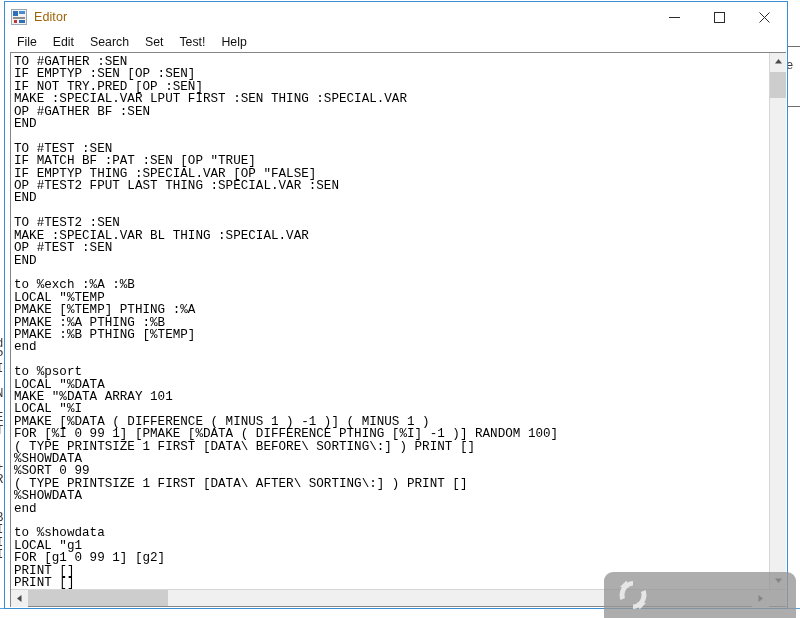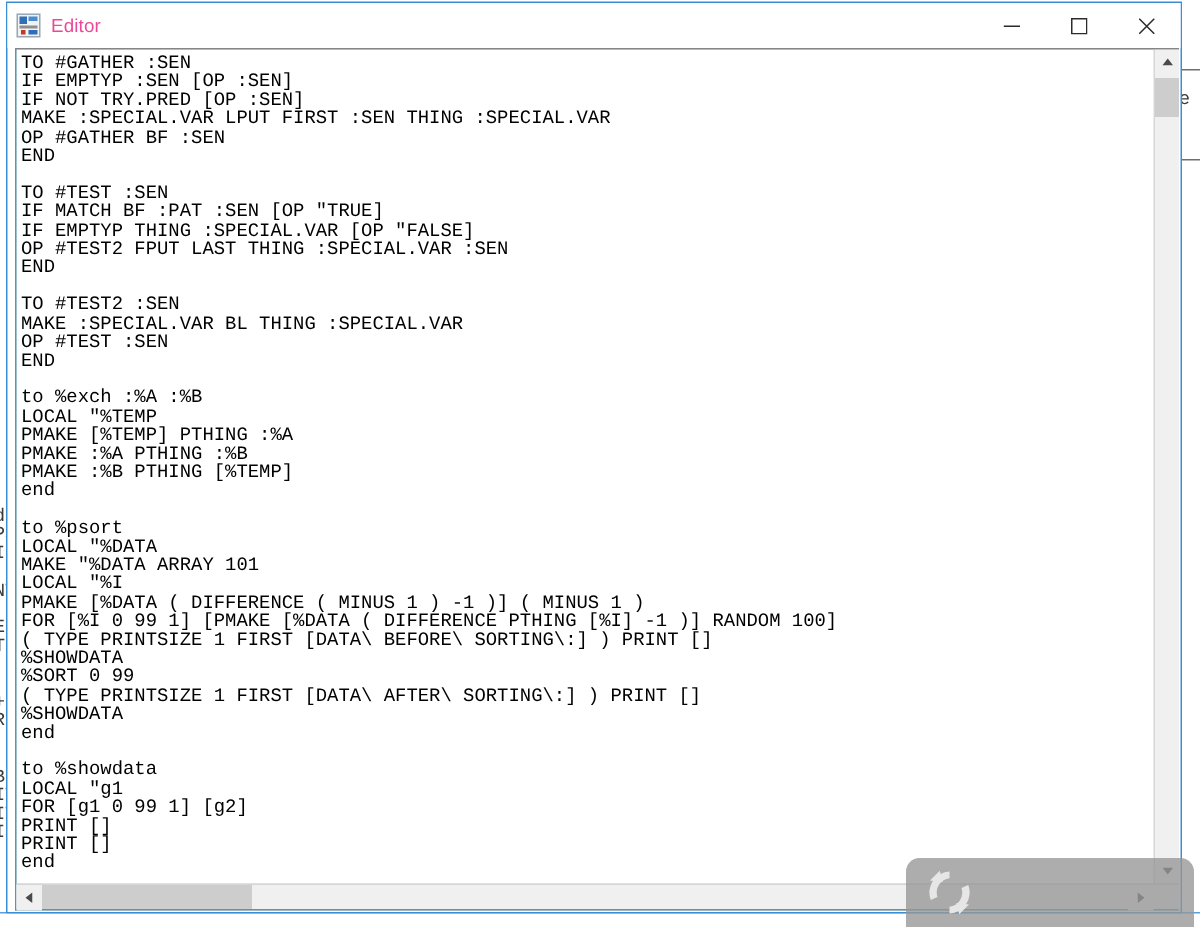--- a/index.html
+++ b/index.html
@@ -99,21 +99,21 @@
     position: absolute; left: 2px; top: 10px;
     width: 3px; height: 3px; background: #c0392b;
   }
   #app-icon .ic-e {
     position: absolute; left: 7px; top: 10px;
     width: 6px; height: 3px; background: #2f6fb5;
   }
   #title-text {
     margin-left: 7px;
     font-size: 12.5px;
-    color: #ec4899;
+    color: #a16207;
     letter-spacing: 0.1px;
   }
   #window-controls {
     margin-left: auto;
     display: flex;
     height: 30px;
     align-items: stretch;
   }
   .win-btn {
     width: 45px;
@@ -365,20 +365,28 @@
         </svg>
       </div>
       <div class="win-btn">
         <svg width="11" height="11" viewBox="0 0 11 11">
           <path d="M0.5 0.5 L10.5 10.5 M10.5 0.5 L0.5 10.5" stroke="#2b2b2b" stroke-width="1" fill="none"></path>
         </svg>
       </div>
     </div>
   </div>
 
+  <div id="menu-bar">
+    <div class="menu-item">File</div>
+    <div class="menu-item">Edit</div>
+    <div class="menu-item">Search</div>
+    <div class="menu-item">Set</div>
+    <div class="menu-item">Test!</div>
+    <div class="menu-item">Help</div>
+  </div>
 
   <div id="edit-region">
 
     <div id="edit-body">
       <div id="code-area">
         <pre id="code-text">TO #GATHER :SEN
 IF EMPTYP :SEN [OP :SEN]
 IF NOT TRY.PRED [OP :SEN]
 MAKE :SPECIAL.VAR LPUT FIRST :SEN THING :SPECIAL.VAR
 OP #GATHER BF :SEN

